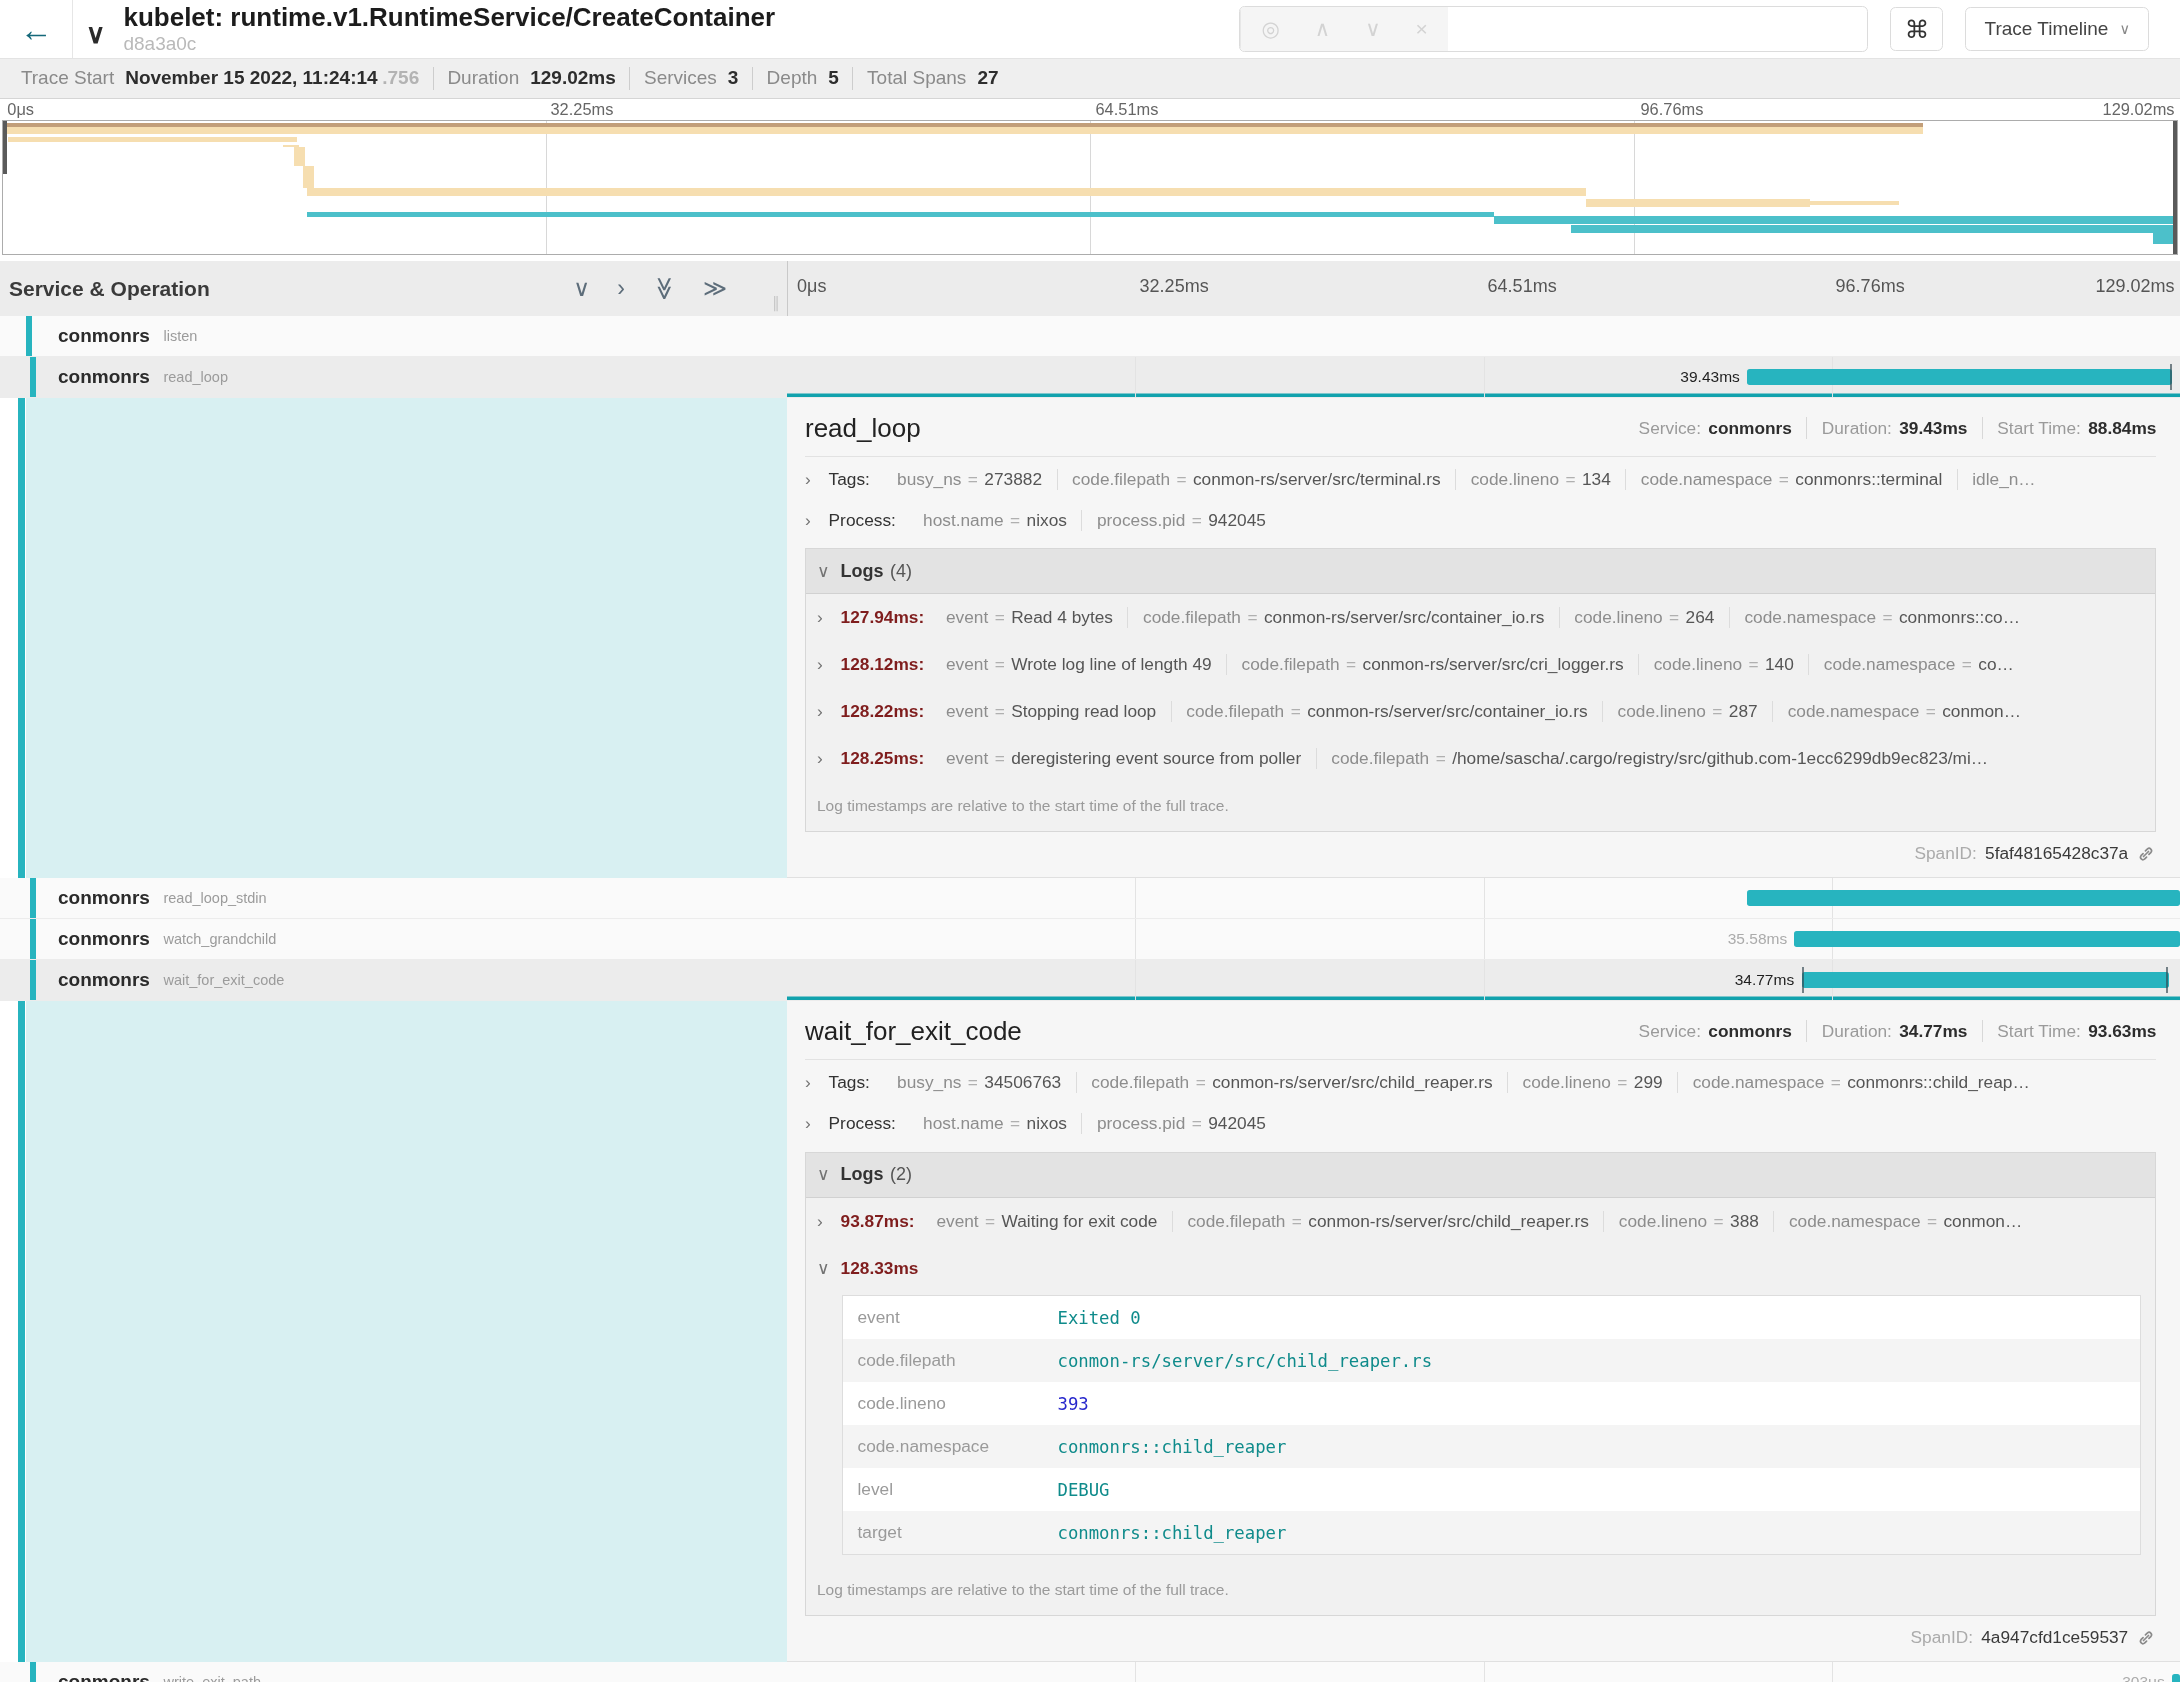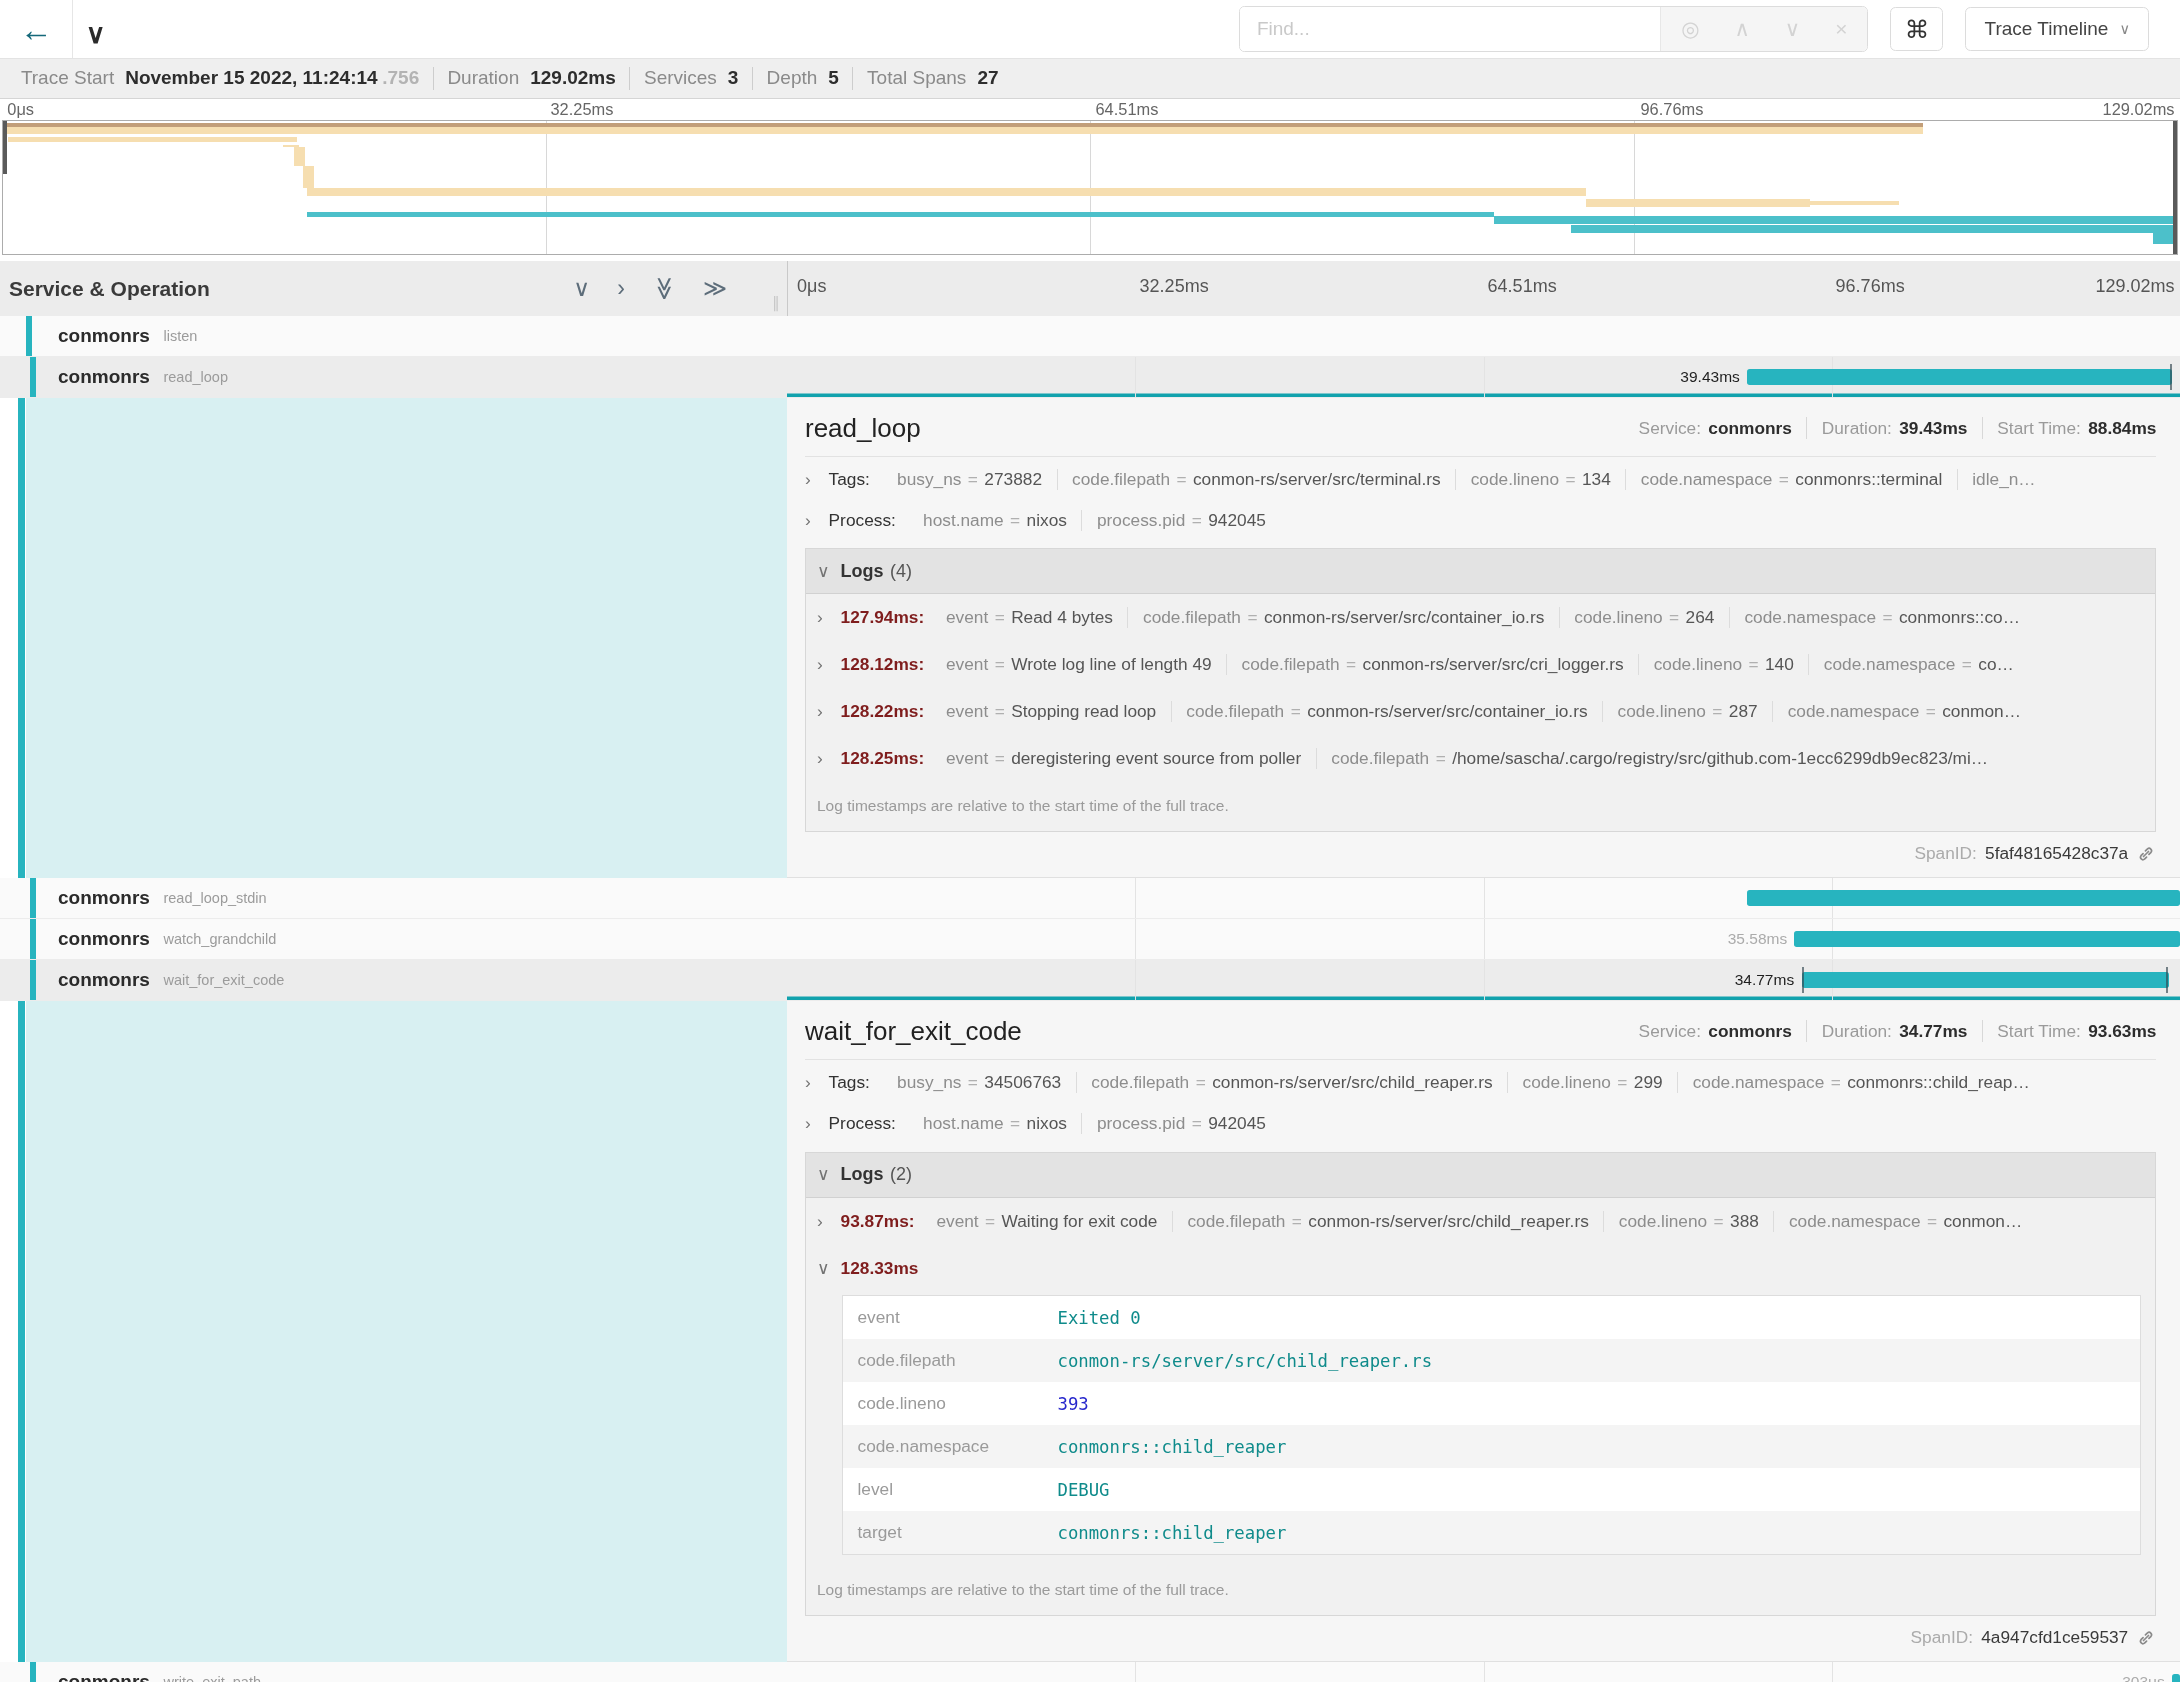--- a/index.html
+++ b/index.html
@@ -118,23 +118,26 @@
 </head>
 <body>
 
 <div class="page">
 
   <header class="topbar">
     <button class="back-btn">
       <span>←</span>
     </button>
     <span class="collapse-toggle">∨</span>
+    <div class="titles">
+      <h1 class="page-title">kubelet: runtime.v1.RuntimeService/CreateContainer</h1>
+      <div class="trace-id">d8a3a0c</div>
+    </div>
     <div class="top-actions">
       <div class="findbox">
-        <input placeholder="Find..." style="">
         <div class="find-icons">
           <span>◎</span>
           <span>∧</span>
           <span>∨</span>
           <span>×</span>
         </div>
       </div>
       <button class="btn kbd-btn">
         <span>⌘</span>
       </button>

